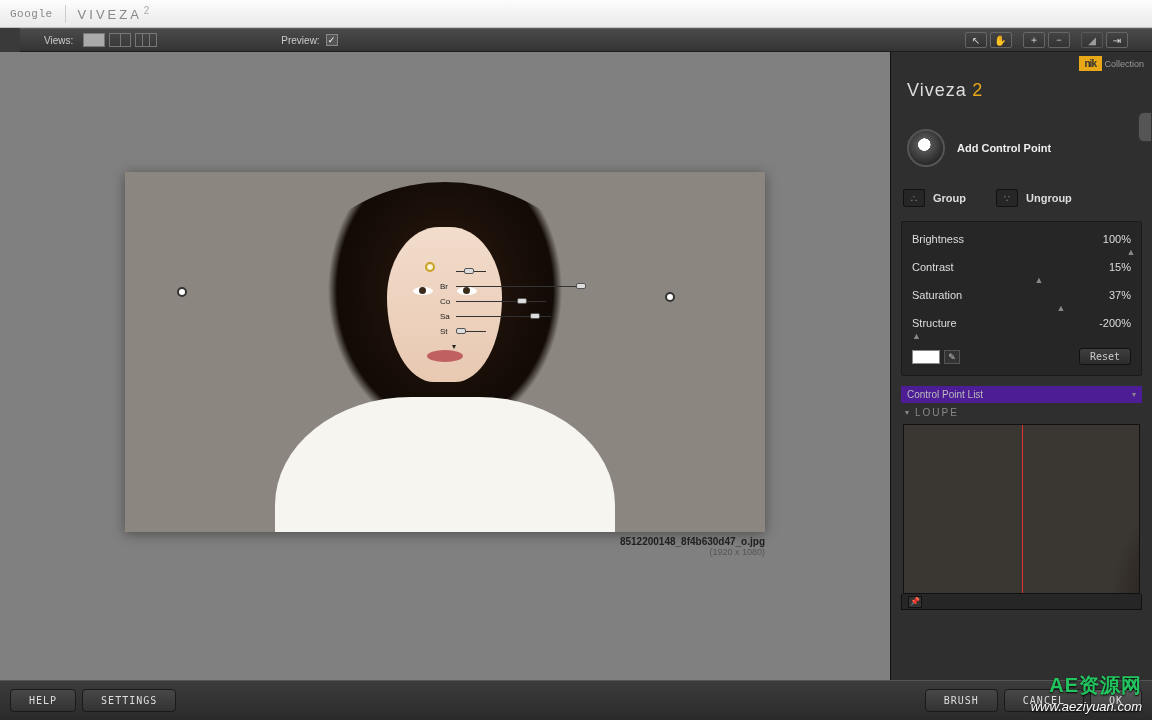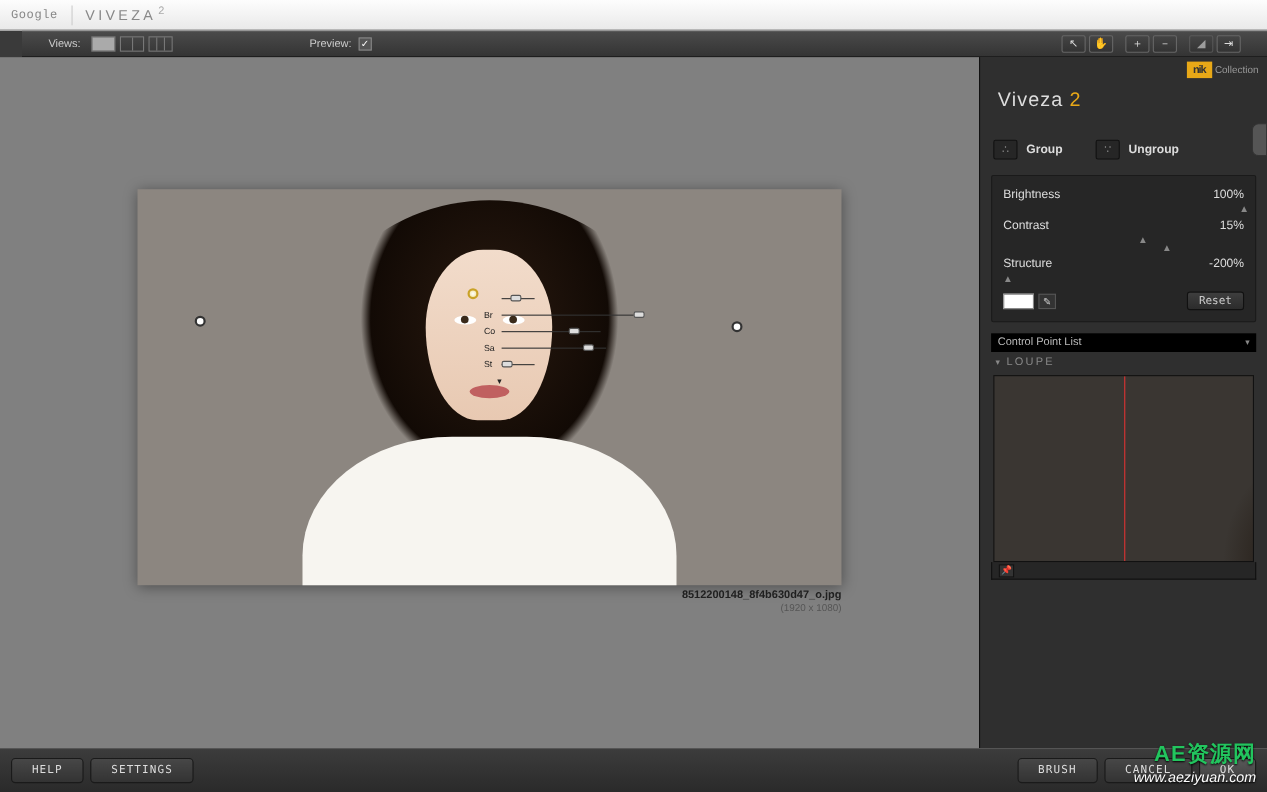--- a/index.html
+++ b/index.html
@@ -57,21 +57,21 @@
   .panel-head .icons { display:flex; gap:2px; }
   .panel-head .ic { width:18px; height:14px; background:linear-gradient(#3e3e3e,#2c2c2c); border:1px solid #111; border-radius:2px; display:flex; align-items:center; justify-content:center; font-size:8px; color:#aaa; cursor:pointer; }
   .sliders { padding: 6px 10px 10px; }
   .slider-row { display:flex; justify-content:space-between; font-size:11px; color:#ddd; padding: 5px 0 0; }
   .slider-track { height:3px; position:relative; margin:4px 0 4px; }
   .slider-track .mark { position:absolute; top:-2px; color:#888; font-size:9px; transform:translateX(-50%);} 
   .swatch-row { display:flex; align-items:center; gap:4px; padding: 8px 0 0; }
   .swatch { width:28px; height:14px; background:#fff; border:1px solid #888; }
   .eyed { width:16px; height:14px; border:1px solid #555; background:#333; display:flex; align-items:center; justify-content:center; font-size:9px; color:#ccc; cursor:pointer; }
   .reset-btn { margin-left:auto; font-family:Monaco,monospace; font-size:10px; padding:2px 10px; background:linear-gradient(#3e3e3e,#2c2c2c); border:1px solid #111; border-radius:3px; color:#ccc; cursor:pointer; }
-  .section-bar { display:flex; align-items:center; justify-content:space-between; background:#000000; padding:3px 6px; font-family:Monaco,monospace; font-size:10px; color:#bbb; margin-top:10px; cursor:pointer;text-align:center; }
+  .section-bar { display:flex; align-items:center; justify-content:space-between; background:#4c1d95; padding:3px 6px; font-family:Monaco,monospace; font-size:10px; color:#bbb; margin-top:10px; cursor:pointer;text-align:center; }
   .section-bar .arrow { font-size:8px; color:#888; }
   .loupe-head { display:flex; align-items:center; gap:4px; padding:4px 4px; font-size:10px; color:#888; letter-spacing:2px; }
   .loupe { height:170px; background:#3a3632; margin:2px 2px 0; border:1px solid #111; position:relative; overflow:hidden; }
   .loupe .split { position:absolute; left:50%; top:0; bottom:0; width:1px; background:#d33; }
   .loupe .hair { position:absolute; right:-60px; bottom:-30px; width:200px; height:200px; background: radial-gradient(ellipse 120px 160px at 70% 80%, #1c120a 0%, transparent 60%); }
   .loupe-foot { height:16px; background:#262626; border:1px solid #111; border-top:none; display:flex; align-items:center; padding:0 6px; }
   .loupe-foot .pin { width:14px; height:12px; background:#333; border:1px solid #111; display:flex; align-items:center; justify-content:center; font-size:8px; color:#aaa; cursor:pointer; }
 
   .bottombar { position:absolute; left:0; right:0; bottom:0; height:40px; background:linear-gradient(#3c3c3c,#2a2a2a); border-top:1px solid #555; display:flex; align-items:center; padding:0 10px; }
   .bbtn { font-family:Monaco,monospace; font-size:10px; padding:5px 18px; background:linear-gradient(#474747,#333); border:1px solid #1a1a1a; border-radius:4px; color:#ddd; cursor:pointer; letter-spacing:1px; }
@@ -177,20 +177,24 @@
     <div class="side-handle"></div>
     <div class="nik">
       <span class="logo">nik</span>
       <span>Collection</span>
     </div>
     <div class="side-title">
       <span>Viveza</span>
       <span class="two">2</span>
     </div>
     <div class="side-scroll">
+      <div class="add-cp">
+        <div class="circle"></div>
+        <span style="cursor:pointer;font-weight:bold;color:#eee">Add Control Point</span>
+      </div>
       <div class="group-row">
         <span class="gi">∴</span>
         <span class="lbl">Group</span>
         <span style="width:14px"></span>
         <span class="gi">∵</span>
         <span class="lbl">Ungroup</span>
       </div>
       <div class="panel">
         <div class="sliders">
           <div class="slider-row">
@@ -202,20 +206,24 @@
             </div>
 
           <div class="slider-row">
             <span>Contrast</span>
             <span>15%</span>
           </div>
           <div class="slider-track">
               <span class="mark" style="left:58%">▲</span>
             </div>
 
+          <div class="slider-row">
+            <span>Saturation</span>
+            <span>37%</span>
+          </div>
           <div class="slider-track">
               <span class="mark" style="left:68%">▲</span>
             </div>
 
           <div class="slider-row">
             <span>Structure</span>
             <span>-200%</span>
           </div>
           <div class="slider-track">
               <span class="mark" style="left:2%">▲</span>

